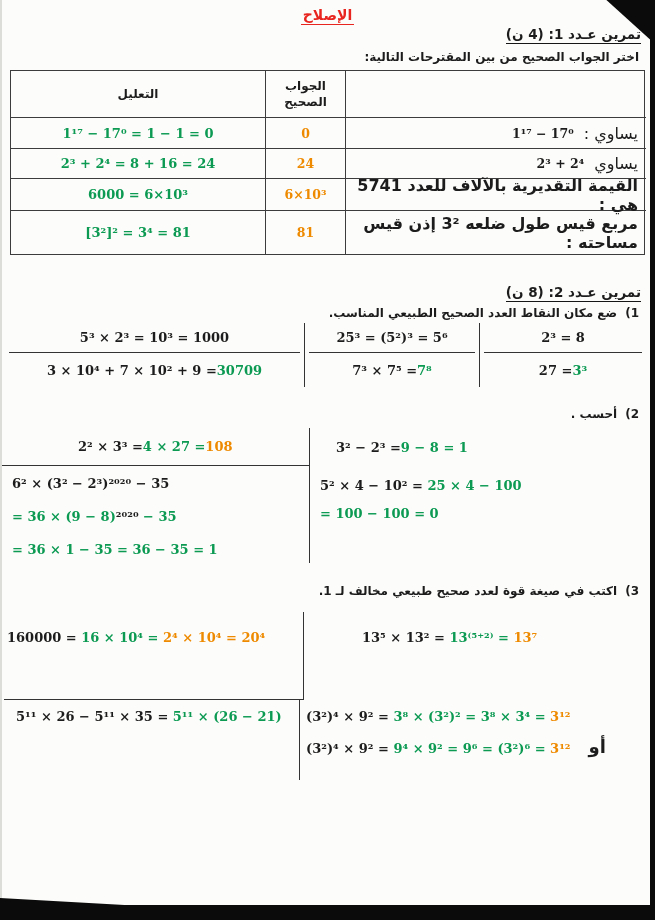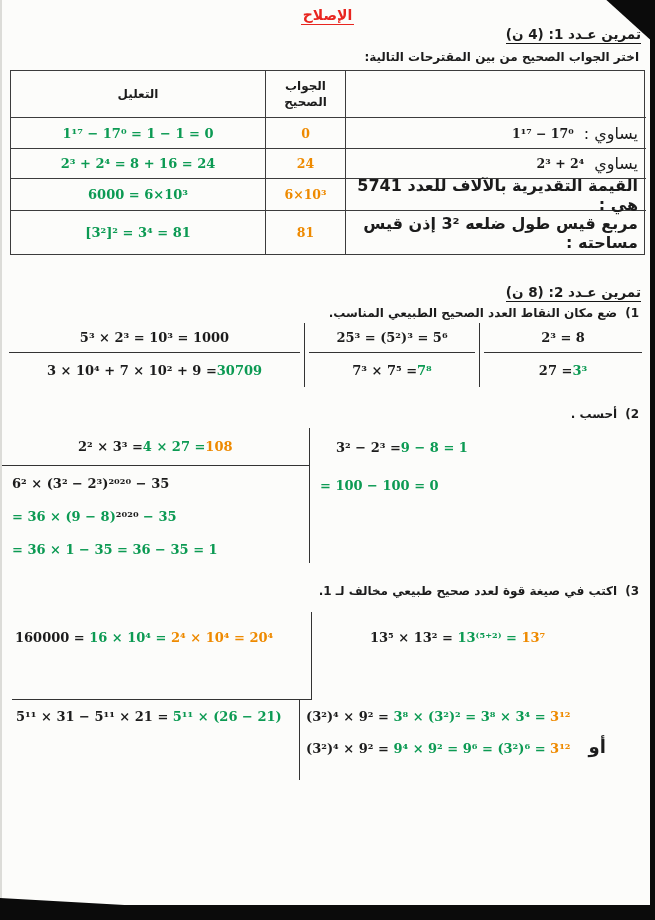--- a/index.html
+++ b/index.html
@@ -60,21 +60,21 @@
 
   
   .p2a{position:absolute;top:428px;left:0;width:581px;display:grid;grid-template-columns:310px 345px;}
   .p2a-left{border-right:1.3px solid #333;border-bottom:1.3px solid #333;height:38px;display:flex;align-items:center;padding-left:78px;}
   .p2a-right{height:38px;display:flex;align-items:center;padding-left:26px;}
   .p2b{position:absolute;top:466px;left:0;width:655px;display:grid;grid-template-columns:310px 345px;}
   .p2b-left{border-right:1.3px solid #333;min-height:96px;padding:10px 0 6px 12px;display:flex;flex-direction:column;gap:18px;}
   .p2b-right{padding:12px 0 0 10px;display:flex;flex-direction:column;gap:13px;}
 
   
-  .p3a{position:absolute;top:612px;left:12px;width:621px;display:grid;grid-template-columns:300px 355px;}
+  .p3a{position:absolute;top:612px;left:4px;width:621px;display:grid;grid-template-columns:300px 355px;}
   .p3a-left{border-right:1.3px solid #333;border-bottom:1.3px solid #333;height:88px;padding:18px 0 0 3px;}
   .p3a-right{height:88px;padding:18px 0 0 58px;}
   .p3b{position:absolute;top:700px;left:0;width:655px;display:grid;grid-template-columns:300px 355px;}
   .p3b-left{border-right:1.3px solid #333;min-height:80px;padding-top:9px;display:flex;flex-direction:column;gap:12px;}
   .p3b-right{padding-top:9px;display:flex;flex-direction:column;gap:12px;}
   .pl16{padding-left:16px;} .pl2{padding-left:2px;} .pl6{padding-left:6px;}
   .row{display:flex;align-items:baseline;}
   .or-label{font-family:"DejaVu Sans",sans-serif;font-size:18px;font-weight:bold;margin-left:18px;}
 </style>
 </head>
@@ -189,37 +189,38 @@
       </div>
   </div>
 
   <div class="p2b">
     <div class="p2b-left">
       <div class="math"><span class="c-k">6² × (3² − 2³)²⁰²⁰ − 35</span></div>
       <div class="math"><span class="c-g">= 36 × (9 − 8)</span><span class="c-k">²⁰²⁰</span><span class="c-g"> − 35</span></div>
       <div class="math"><span class="c-g">= 36 × 1 − 35 = 36 − 35 = 1</span></div>
     </div>
     <div class="p2b-right">
+      <div class="math"><span class="c-k">5² × 4 − 10² = </span><span class="c-g">25 × 4 − 100</span></div>
       <div class="math"><span class="c-g">= 100 − 100 = 0</span></div>
     </div>
   </div>
 
   <div class="item item3">
     <span class="item-text">اكتب في صيغة قوة لعدد صحيح طبيعي مخالف لـ 1.</span>
     <span class="item-num">(3</span>
   </div>
 
   <div class="p3a">
     <div class="p3a-left math"><span class="c-k">160000 = </span><span class="c-g">16 × 10⁴ = </span><span class="c-o">2⁴ × 10⁴ = </span><span class="c-o">20⁴</span></div>
     <div class="p3a-right math"><span class="c-k">13⁵ × 13² = </span><span class="c-g">13⁽⁵⁺²⁾ = </span><span class="c-o">13⁷</span></div>
   </div>
 
   <div class="p3b">
     <div class="p3b-left">
-      <div class="math pl16"><span class="c-k">5¹¹ × 31 − 5¹¹ × 21 = </span><span class="c-g">5¹¹ × (26 − 21)</span></div>
+      <div class="math pl16"><span class="c-k">5¹¹ × 26 − 5¹¹ × 35 = </span><span class="c-g">5¹¹ × (26 − 21)</span></div>
     </div>
     <div class="p3b-right">
       <div class="math pl6"><span class="c-k">(3²)⁴ × 9² = </span><span class="c-g">3⁸ × (3²)² = 3⁸ × 3⁴ = </span><span class="c-o">3¹²</span></div>
       <div class="math pl6 row">
         <span><span class="c-k">(3²)⁴ × 9² = </span><span class="c-g">9⁴ × 9² = 9⁶ = (3²)⁶ = </span><span class="c-o">3¹²</span></span>
         <span class="or-label c-k">أو</span>
       </div>
     </div>
   </div>
 

